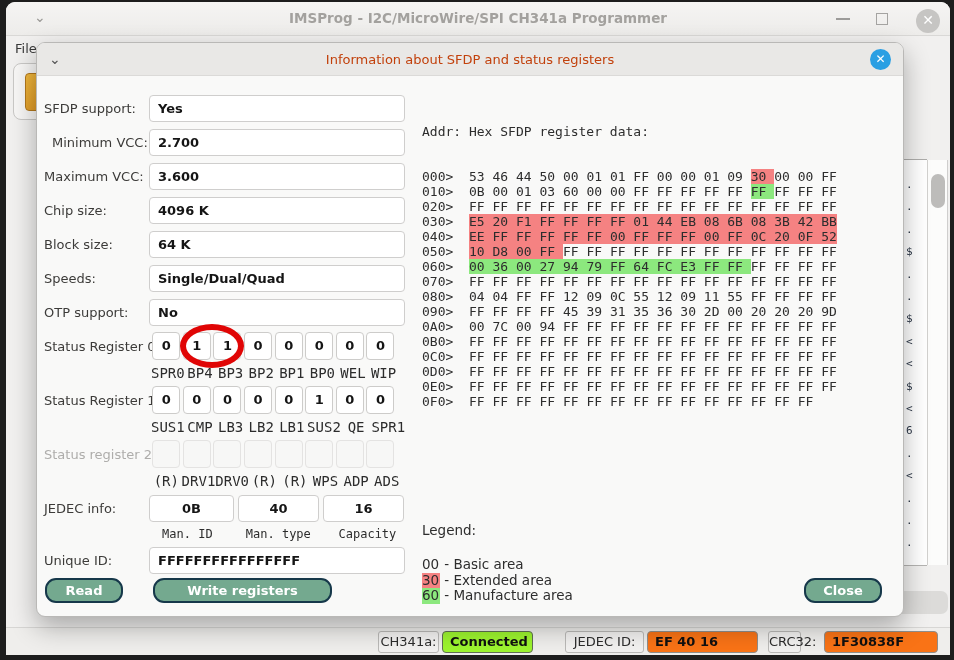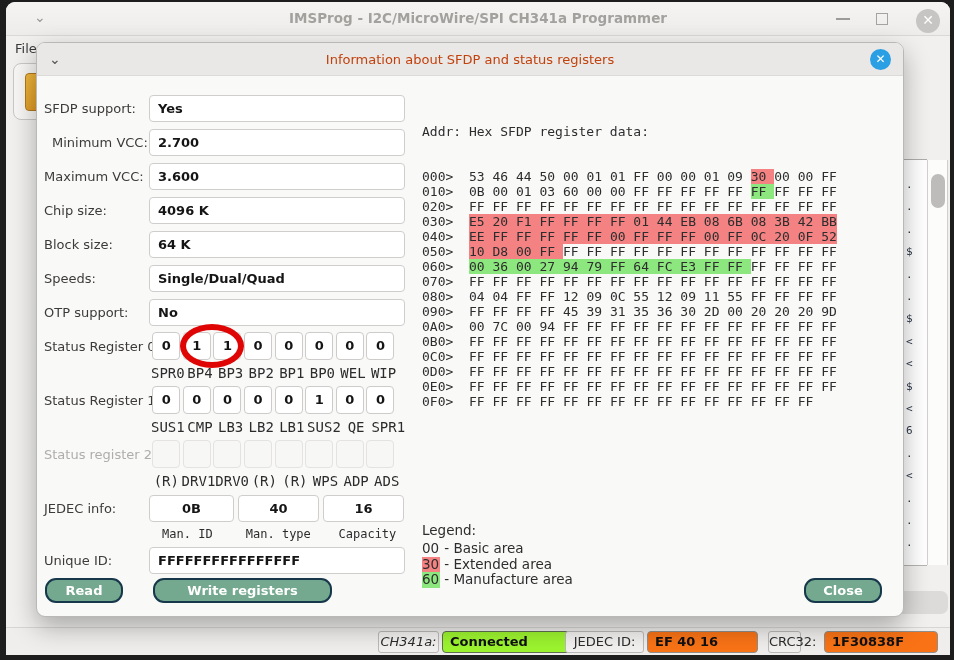--- a/index.html
+++ b/index.html
@@ -78,21 +78,21 @@
          border-radius:11px; color:#fff; font-size:13px; font-weight:bold; text-align:center; line-height:21px; }
 
   
   .hex-pane { position:absolute; left:385px; top:51px; width:462px;
               font-family:"DejaVu Sans Mono","Liberation Mono",monospace; font-size:13px; color:#2d2d2d;
               line-height:15px; white-space:pre; }
   .hl-r { background:var(--red-hl); }
   .hl-g { background:var(--green-hl); }
 
   .legend { position:absolute; left:385px; top:479px; font-size:13.5px; color:#2d2d2d; }
-  .legend-title { margin-bottom:3px; }
+  .legend-title { margin-bottom:19px; }
   .legend-item { line-height:15.5px; }
   .legend-code { display:inline-block; min-width:18px; }
 
   .annotation-ellipse { position:absolute; left:143px; top:281px; width:64px; height:44px;
                         border:6px solid var(--annotation-red); border-radius:50%; z-index:20; }
 </style>
 </head>
 <body>
 
 <div class="window">
@@ -129,22 +129,22 @@
         <span style="top: 354px;">.</span>
         <span style="top: 376.4px;">.</span>
       </div>
   </div>
   <div class="bg-scrolltrack">
     <div class="bg-scrollthumb"></div>
   </div>
   <div class="bg-graychip"></div>
 
   <div class="statusbar">
-    <div class="sb-label" style="left:372px;width:61px;font-style:italic;">CH341a:</div>
-    <div class="sb-value sb-connected" style="left:436px;width:134px;">Connected</div>
+    <div class="sb-label" style="left:372px;width:61px;">CH341a:</div>
+    <div class="sb-value sb-connected" style="left:436px;width:91px;">Connected</div>
     <div class="sb-label" style="left:559px;width:79px;">JEDEC ID:</div>
     <div class="sb-value" style="left:641px;width:111px;">EF 40 16</div>
     <div class="sb-label" style="left:762px;width:33px;">CRC32:</div>
     <div class="sb-value" style="left:818px;width:114px;">1F30838F</div>
   </div>
 </div>
 
 <div class="dialog">
   <div class="dlg-titlebar">
     <div class="dlg-chevron">⌄</div>

